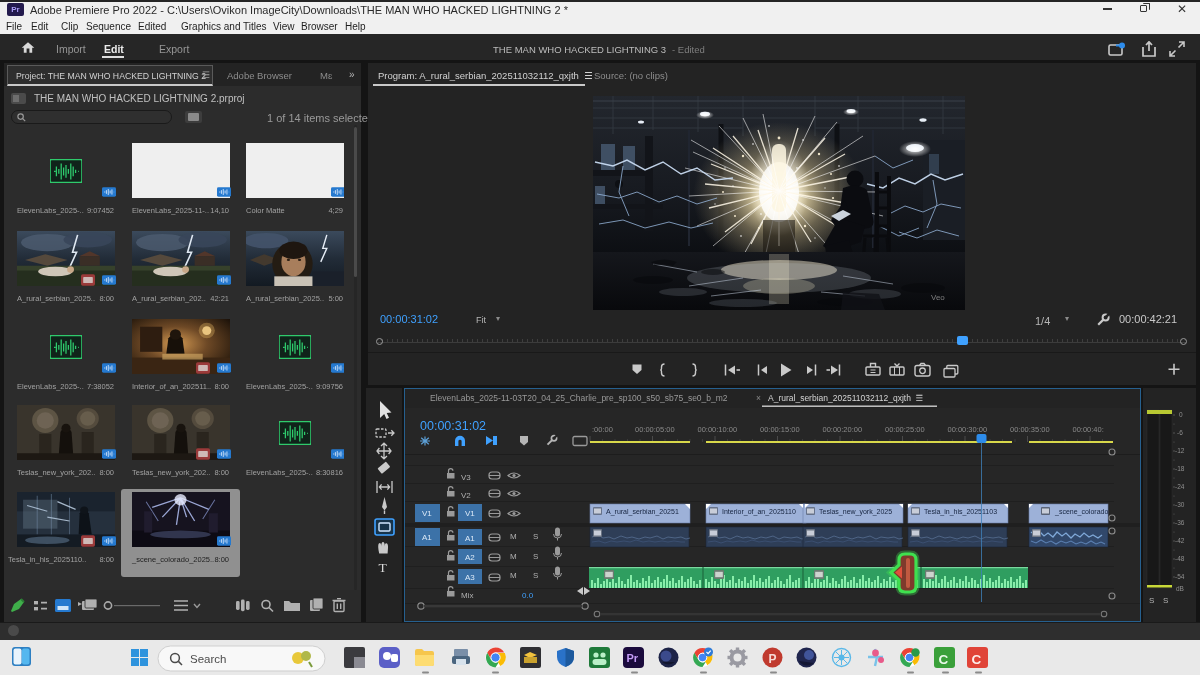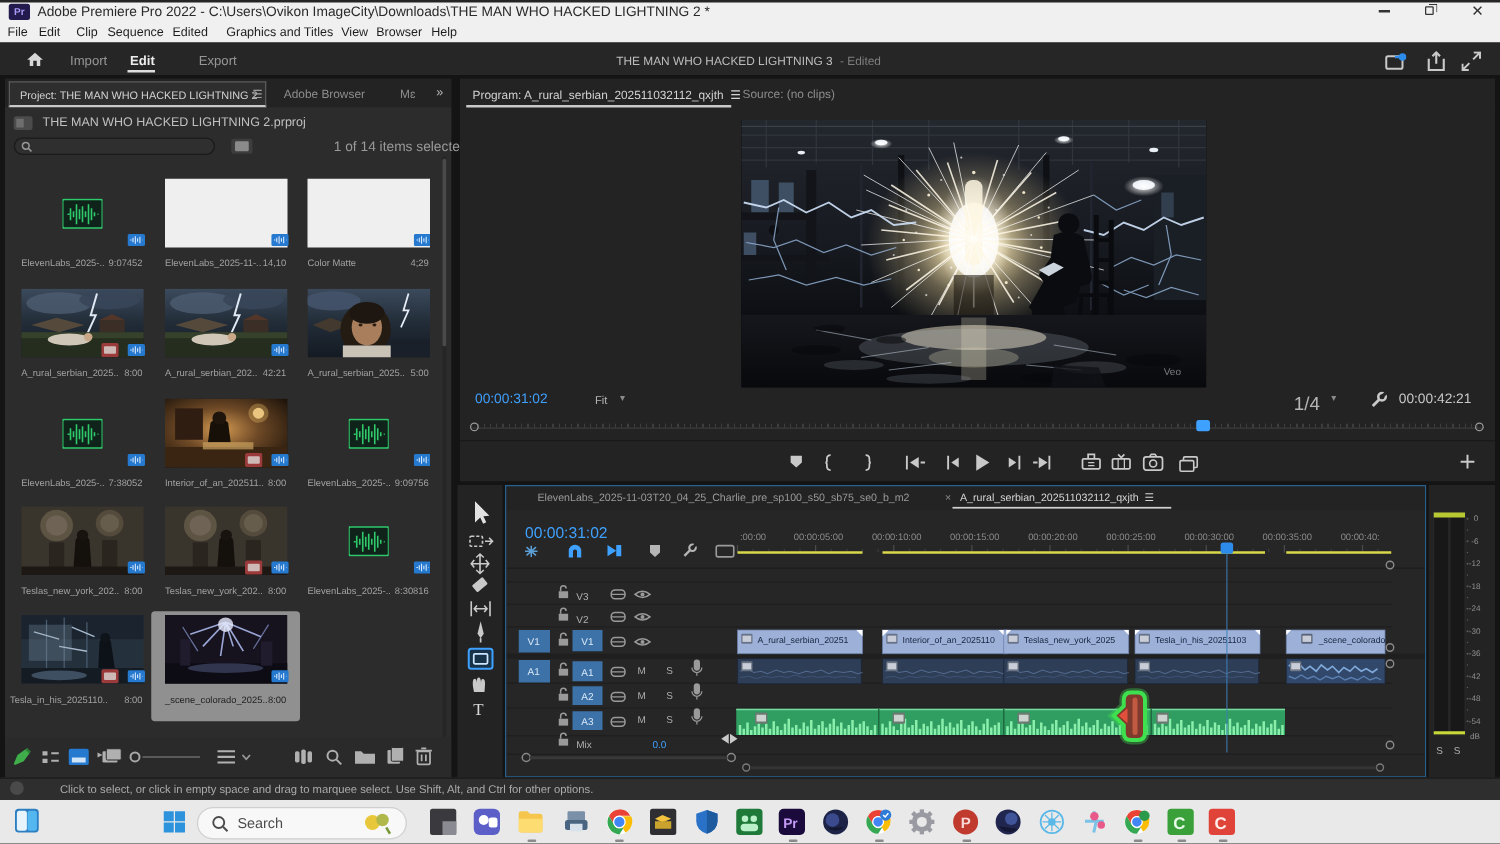--- a/index.html
+++ b/index.html
@@ -527,21 +527,21 @@
         <g fill="#101216" opacity="0.8">
           <path d="M250 196 l36 2 l6 16 l-44 0 Z"></path>
         </g>
         <text x="338" y="204" font-size="8" fill="#9a9a9a" opacity="0.8">Veo</text>
       </svg>
     </div>
 
     <div class="txt" style="left:12px;top:250px;font-size:11px;color:#3fa1ff;">00:00:31:02</div>
     <div class="txt" style="left:87px;top:252px;font-size:9px;color:#b5b5b5;margin-left:21px;">Fit</div>
     <div class="txt" style="left:128px;top:251px;font-size:8px;color:#8a8a8a;">▾</div>
-    <div class="txt" style="left:667px;top:252px;font-size:15px;color:#b5b5b5;">1/4</div>
+    <div class="txt" style="left:667px;top:252px;font-size:11px;color:#b5b5b5;">1/4</div>
     <div class="txt" style="left:697px;top:251px;font-size:8px;color:#8a8a8a;">▾</div>
     <svg class="abs" style="left:728px;top:250px;" width="14" height="14" viewBox="0 0 14 14">
       <circle cx="9.6" cy="4.4" r="3" fill="none" stroke="#c9c9c9" stroke-width="2"></circle>
       <path d="M7.6 6.4 L2.2 11.8" stroke="#c9c9c9" stroke-width="2.2"></path>
       <path d="M9.6 4.4 L13.4 0.6" stroke="#232323" stroke-width="2.6"></path>
     </svg>
     <div class="txt" style="left:751px;top:250px;font-size:11px;color:#c9c9c9;">00:00:42:21</div>
 
     <div class="abs" style="left:10px;top:279px;width:808px;height:1px;background:#3c3c3c;"></div>
     <div class="abs" style="left:14px;top:276px;width:800px;height:3px;background:repeating-linear-gradient(90deg,#3e3e3e 0 1px,transparent 1px 5px);"></div>
@@ -893,21 +893,20 @@
           <circle cx="31" cy="162" r="0.6"></circle>
           <circle cx="31" cy="180" r="0.6"></circle>
       </g>
       <text x="6" y="215" font-size="8" fill="#b5b5b5">S</text>
       <text x="20" y="215" font-size="8" fill="#b5b5b5">S</text>
     </svg>
   </div>
 
   <div class="abs" style="left:0;top:622px;width:1200px;height:18px;background:#2e2e2e;border-top:1px solid #1a1a1a;"></div>
   <div class="abs" style="left:8px;top:625px;width:11px;height:11px;border-radius:50%;background:#4a4a4a;"></div>
-  <div class="txt" style="left:48px;top:626px;font-size:9px;color:#ababab;">Click to select, or click in empty space and drag to marquee select. Use Shift, Alt, and Ctrl for other options.</div>
 
   <div id="taskbar" class="abs" style="left:0;top:640px;width:1200px;height:35px;background:#e9e9e9;">
     <svg class="abs" style="left:0;top:0;" width="1200" height="35" viewBox="0 0 1200 35">
 
       <g transform="translate(12,7)">
         <rect width="19" height="19" rx="3" fill="#2d7fc2"></rect>
         <rect x="1.5" y="1.5" width="8" height="16" rx="2" fill="#e8f4fd"></rect>
         <rect x="10" y="1.5" width="7.5" height="16" rx="2" fill="#54b7ef"></rect>
       </g>
 

